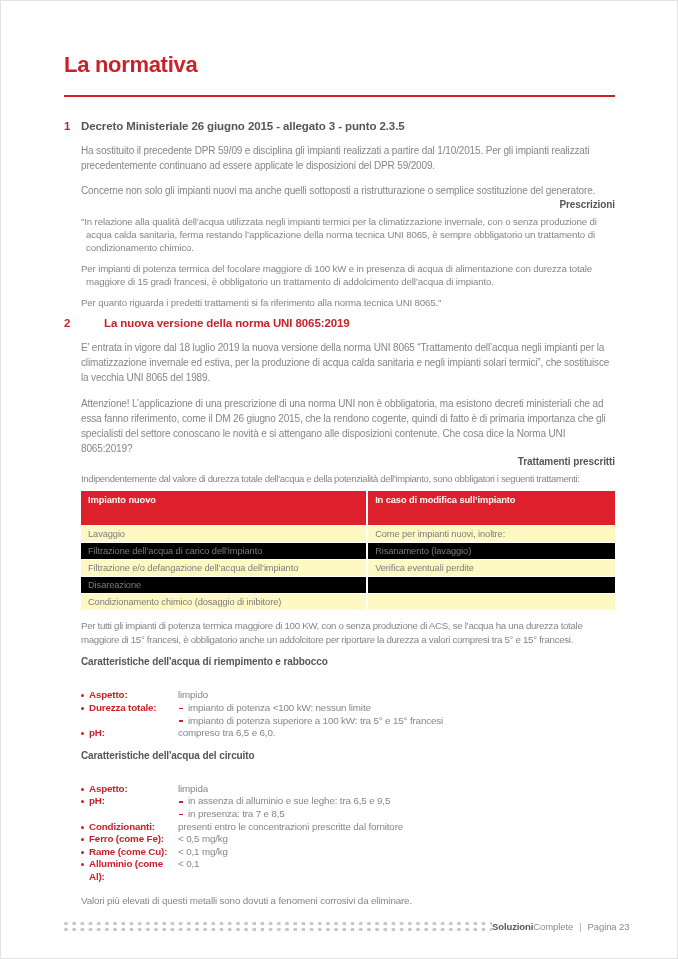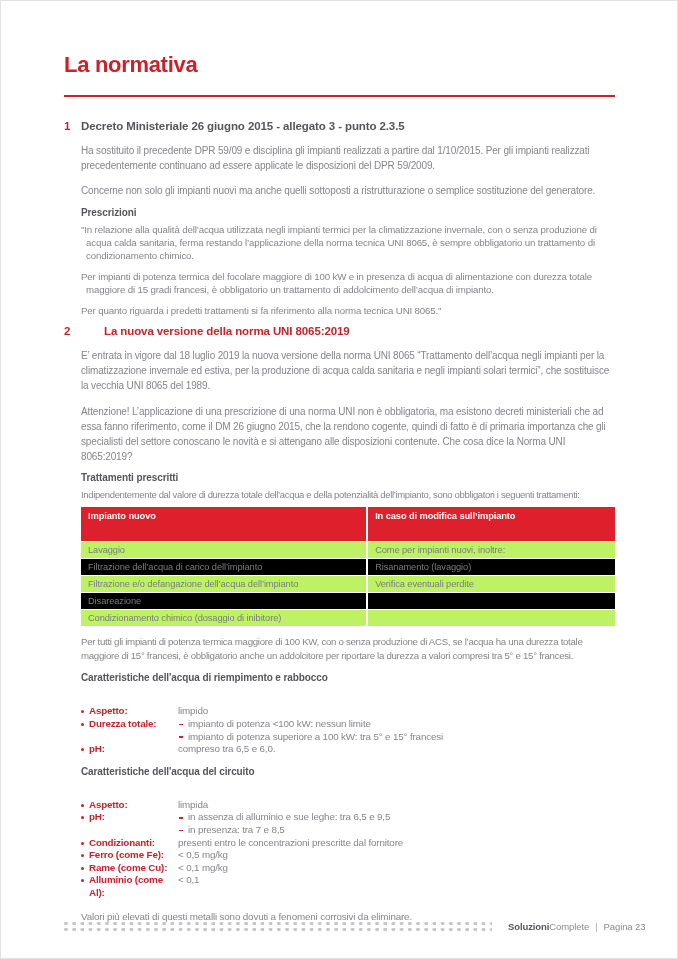--- a/index.html
+++ b/index.html
@@ -16,51 +16,51 @@
 
   .section { position:relative; }
   .sec-head { display:flex; margin-top:22px; font-size:11.5px; line-height:14px; font-weight:bold; letter-spacing:-0.1px; }
   .sec-head .sec-num { color:#c9222a; width:17px; flex:0 0 17px; }
   .sec-head .sec-title { color:#55565a; }
   .sec-head.red2 { margin-top:7px; }
   .sec-head.red2 .sec-title { color:#c9222a;margin-left:23px; }
   .sec-body { padding-left:17px; }
 
   .para { margin-top:10px; font-size:10px; line-height:15.2px; letter-spacing:-0.15px; color:#85868a; }
-  .bold-sub { margin-top:8px; font-size:10px; line-height:12px; font-weight:bold; color:#55565a; letter-spacing:-0.1px; }
+  .bold-sub { margin-top:0; font-size:10px; line-height:12px; font-weight:bold; color:#55565a; letter-spacing:-0.1px;text-align:right; }
   .quote { margin-top:7px; font-size:9.7px; line-height:13.4px; letter-spacing:-0.15px; padding-left:5px; text-indent:-5px; }
   .quote.first { margin-top:4px; }
 
   .tbl-intro { margin-top:4px; font-size:9.5px; line-height:13px; letter-spacing:-0.35px; }
   .tbl { margin-top:6px; font-size:9.3px; letter-spacing:-0.1px; }
   .tr { display:flex; }
   .tr .c1 { width:53.4%; padding:3px 0 3px 7px; }
   .tr .c2 { flex:1; padding:3px 0 3px 7px; border-left:2px solid #ffffff; }
   .tr.head { font-weight:bold; color:#ffffff; }
   .tr.head .c1, .tr.head .c2 { background:#dd202b; padding-top:4px; padding-bottom:20px; }
   .tr.body { color:#7b7c80; border-top:1px solid #ffffff; }
-  .tr.body .c1, .tr.body .c2 { background:#bef264; }
+  .tr.body .c1, .tr.body .c2 { background:#fef9c3; }
   .tr.body.alt .c1, .tr.body.alt .c2 { background:#000000; }
 
   .after { margin-top:9px; font-size:9.7px; line-height:13.5px; letter-spacing:-0.3px; }
   .list-head { margin-top:9px; font-size:10px; line-height:13px; font-weight:bold; color:#55565a; letter-spacing:-0.1px; }
   .list { margin-top:21px; }
   .li-row { display:flex; font-size:9.8px; line-height:12.6px; letter-spacing:-0.15px; }
   .li-label { flex:0 0 97px; font-weight:bold; color:#c9222a; display:flex; }
   .li-bullet { width:3px; height:3px; border-radius:50%; background:#c9222a; margin:5px 5px 0 0; flex:0 0 3px; }
   .li-values { flex:1; color:#85868a; }
   .vline { display:flex; }
   .dash { width:4px; height:1.6px; background:#c9222a; margin:5.5px 5px 0 1px; flex:0 0 4px; }
   .closing { margin-top:10px; font-size:9.8px; line-height:13px; letter-spacing:-0.15px; }
 
   .footer { position:absolute; left:63px; right:60px; bottom:26px; display:flex; align-items:center; }
   .dots { flex:0 0 428px; height:11px;
     background-image:radial-gradient(circle at 2px 2.5px, #c7c7c7 1.7px, rgba(0,0,0,0) 2px);
     background-size:8.2px 6px; background-repeat:repeat; }
-  .foot-text { flex:1; text-align:right; font-size:9.5px; color:#8a8b8e; letter-spacing:-0.1px; white-space:nowrap;margin-left:16px; }
+  .foot-text { flex:1; text-align:right; font-size:9.5px; color:#8a8b8e; letter-spacing:-0.1px; white-space:nowrap; }
   .foot-text .brand-b { font-weight:bold; color:#55565a; }
   .foot-text .sep { margin:0 6px; color:#a9aaac; }
 </style>
 </head>
 <body>
 
 <div class="page">
   <div class="content">
 
     <div class="doc-title">La normativa</div>

